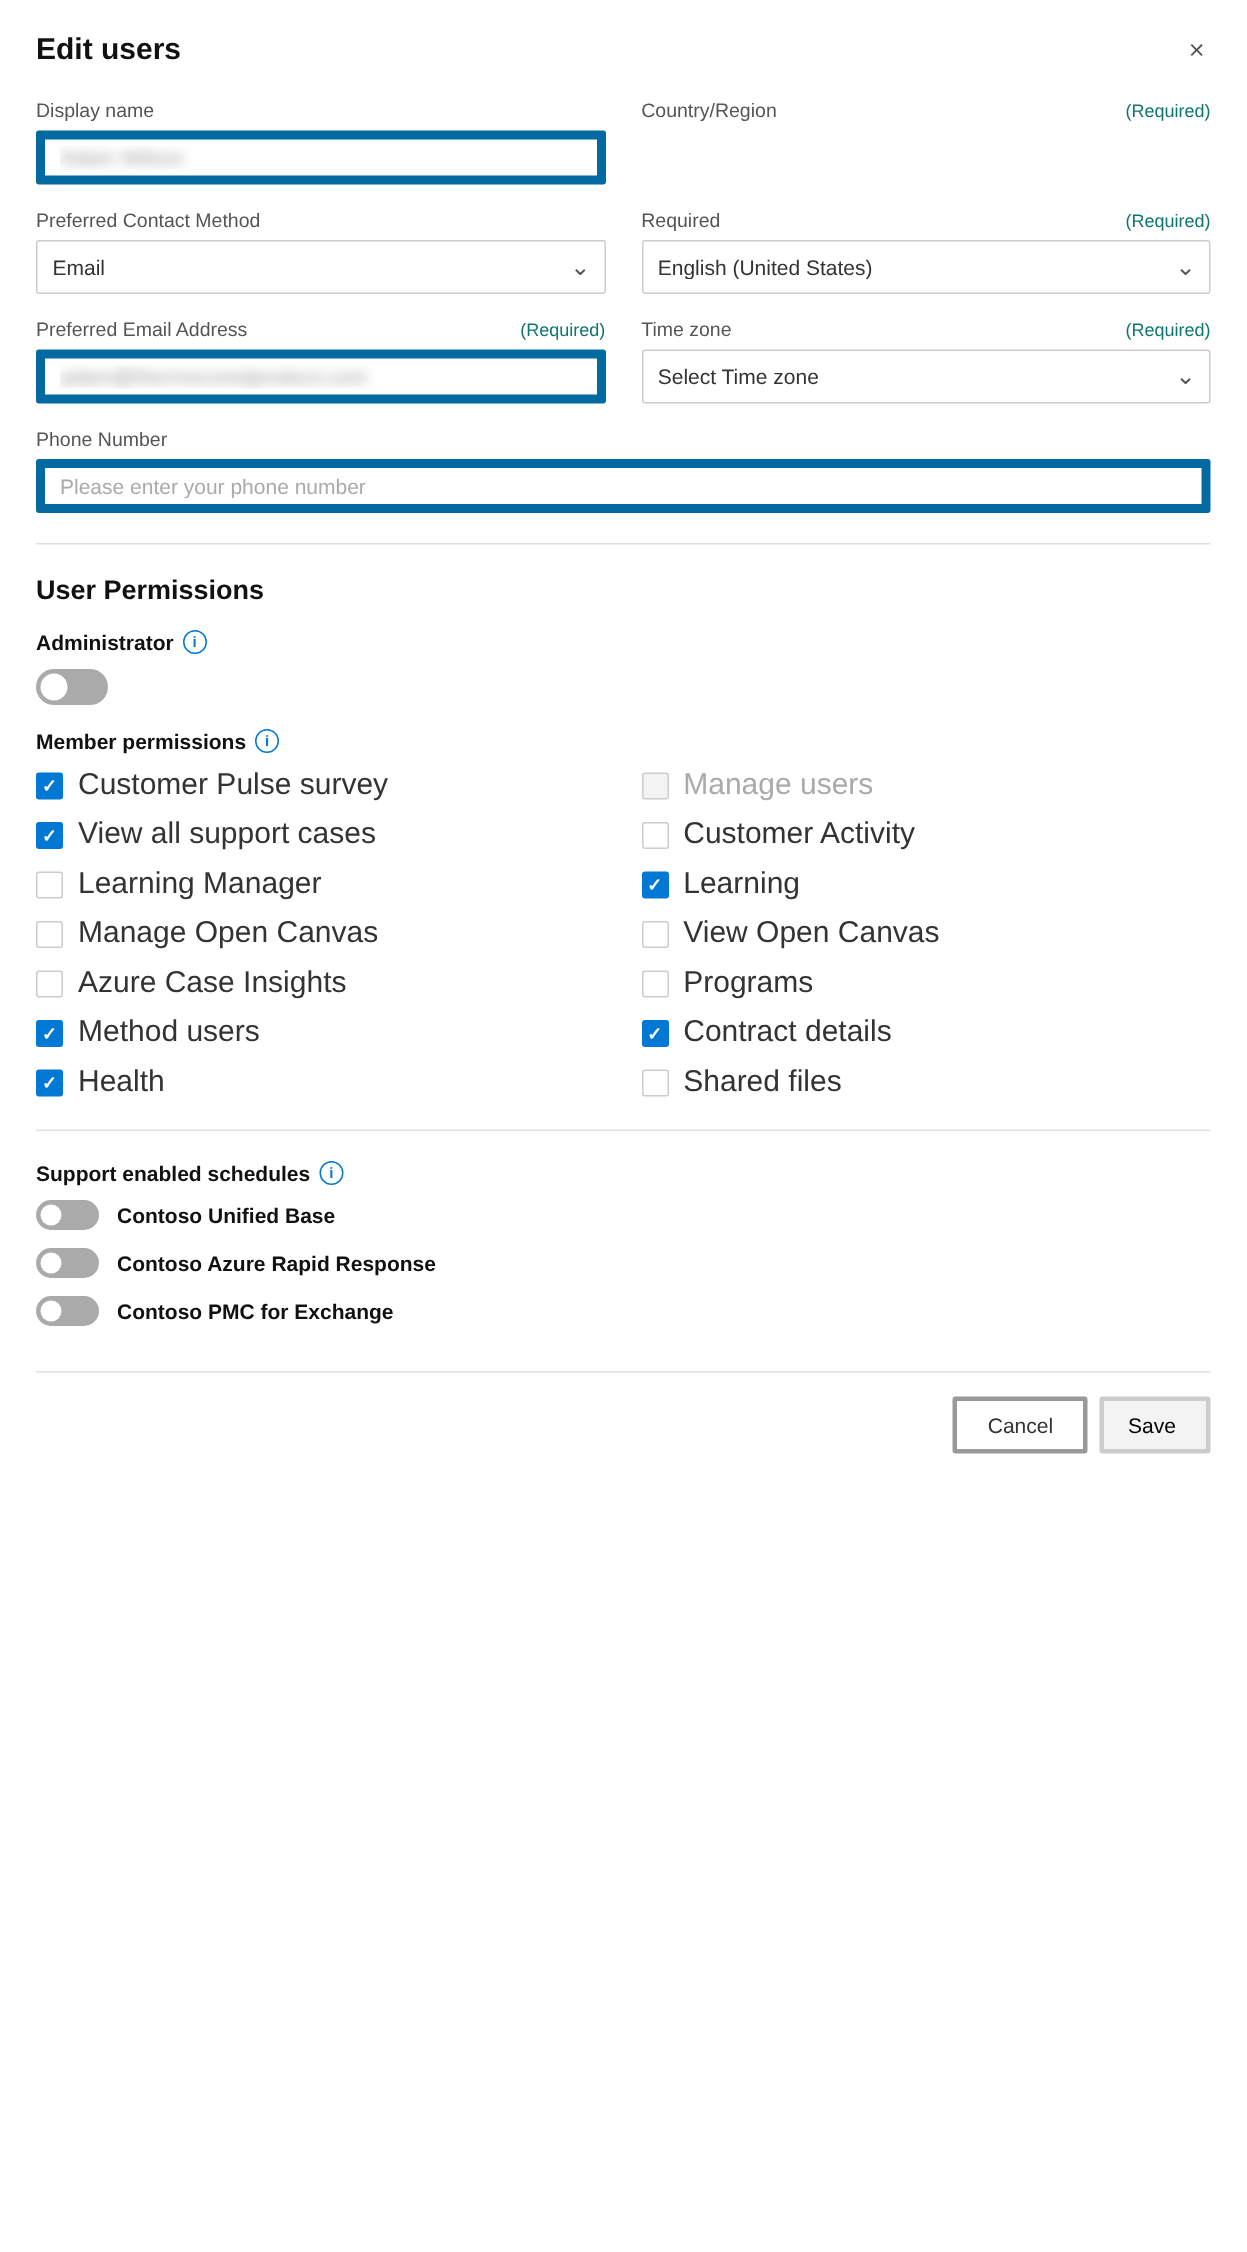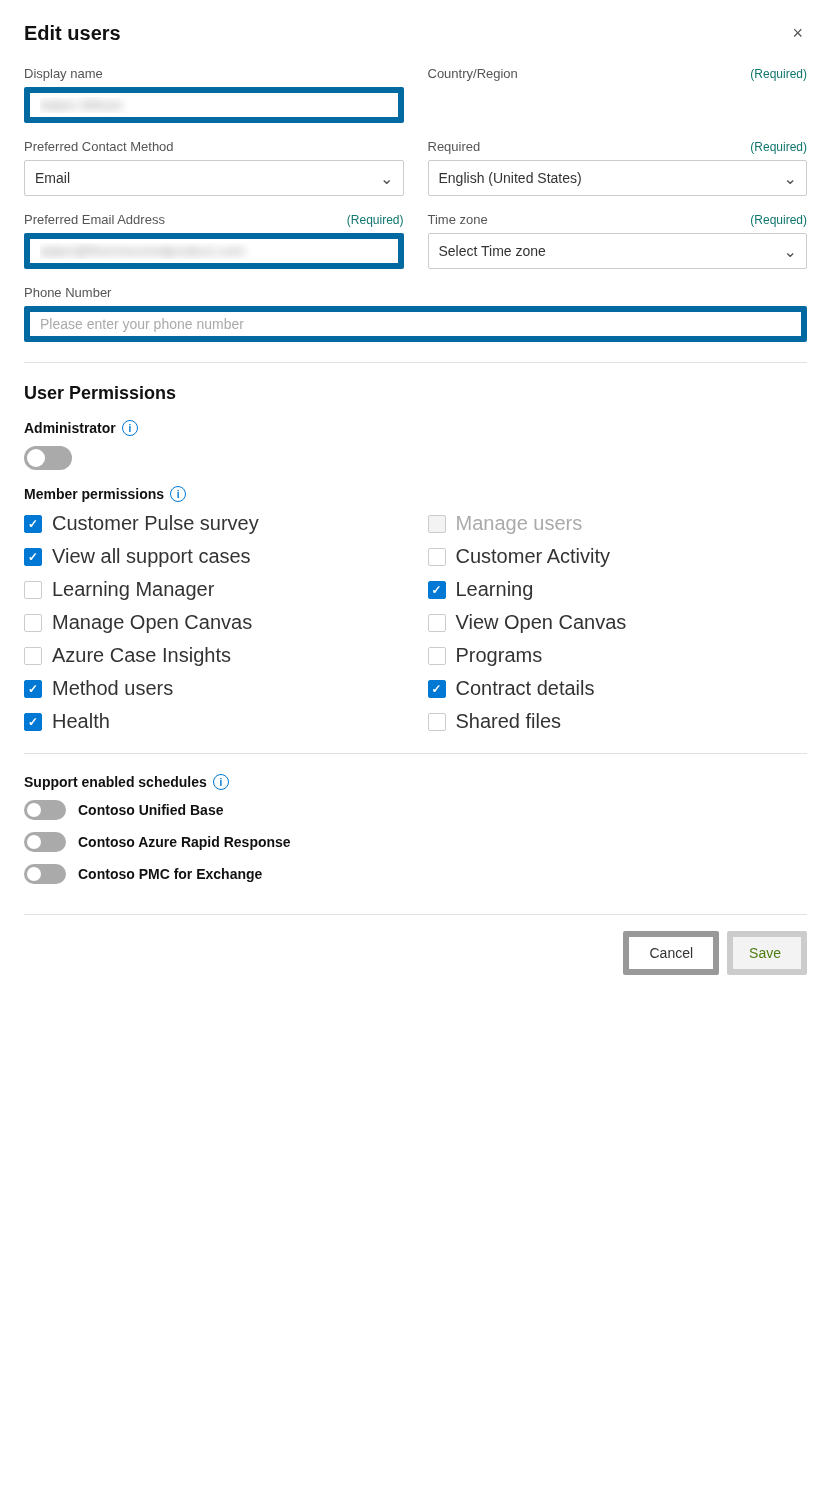--- a/index.html
+++ b/index.html
@@ -263,27 +263,27 @@
       gap: 8px;
       margin-top: 30px;
       padding-top: 16px;
       border-top: 1px solid #e0e0e0;
     }
     .btn {
       padding: 8px 20px;
       font-size: 14px;
       border-radius: 2px;
       cursor: pointer;
-      border: 6px solid #a21caf;
+      border: 3px solid #a21caf;
       background: #f3f3f3;
       color: #333;
     }
     .btn-primary {
       background: #f3f3f3;
-      color: #4d7c0f;
+      color: #000000;
       border-color: #ccc;
       cursor: default;
       padding-left: 16px;
     }
     .btn-cancel {
       background: #fff;
       border-color: #999;
       color: #333;
     }
   </style>

